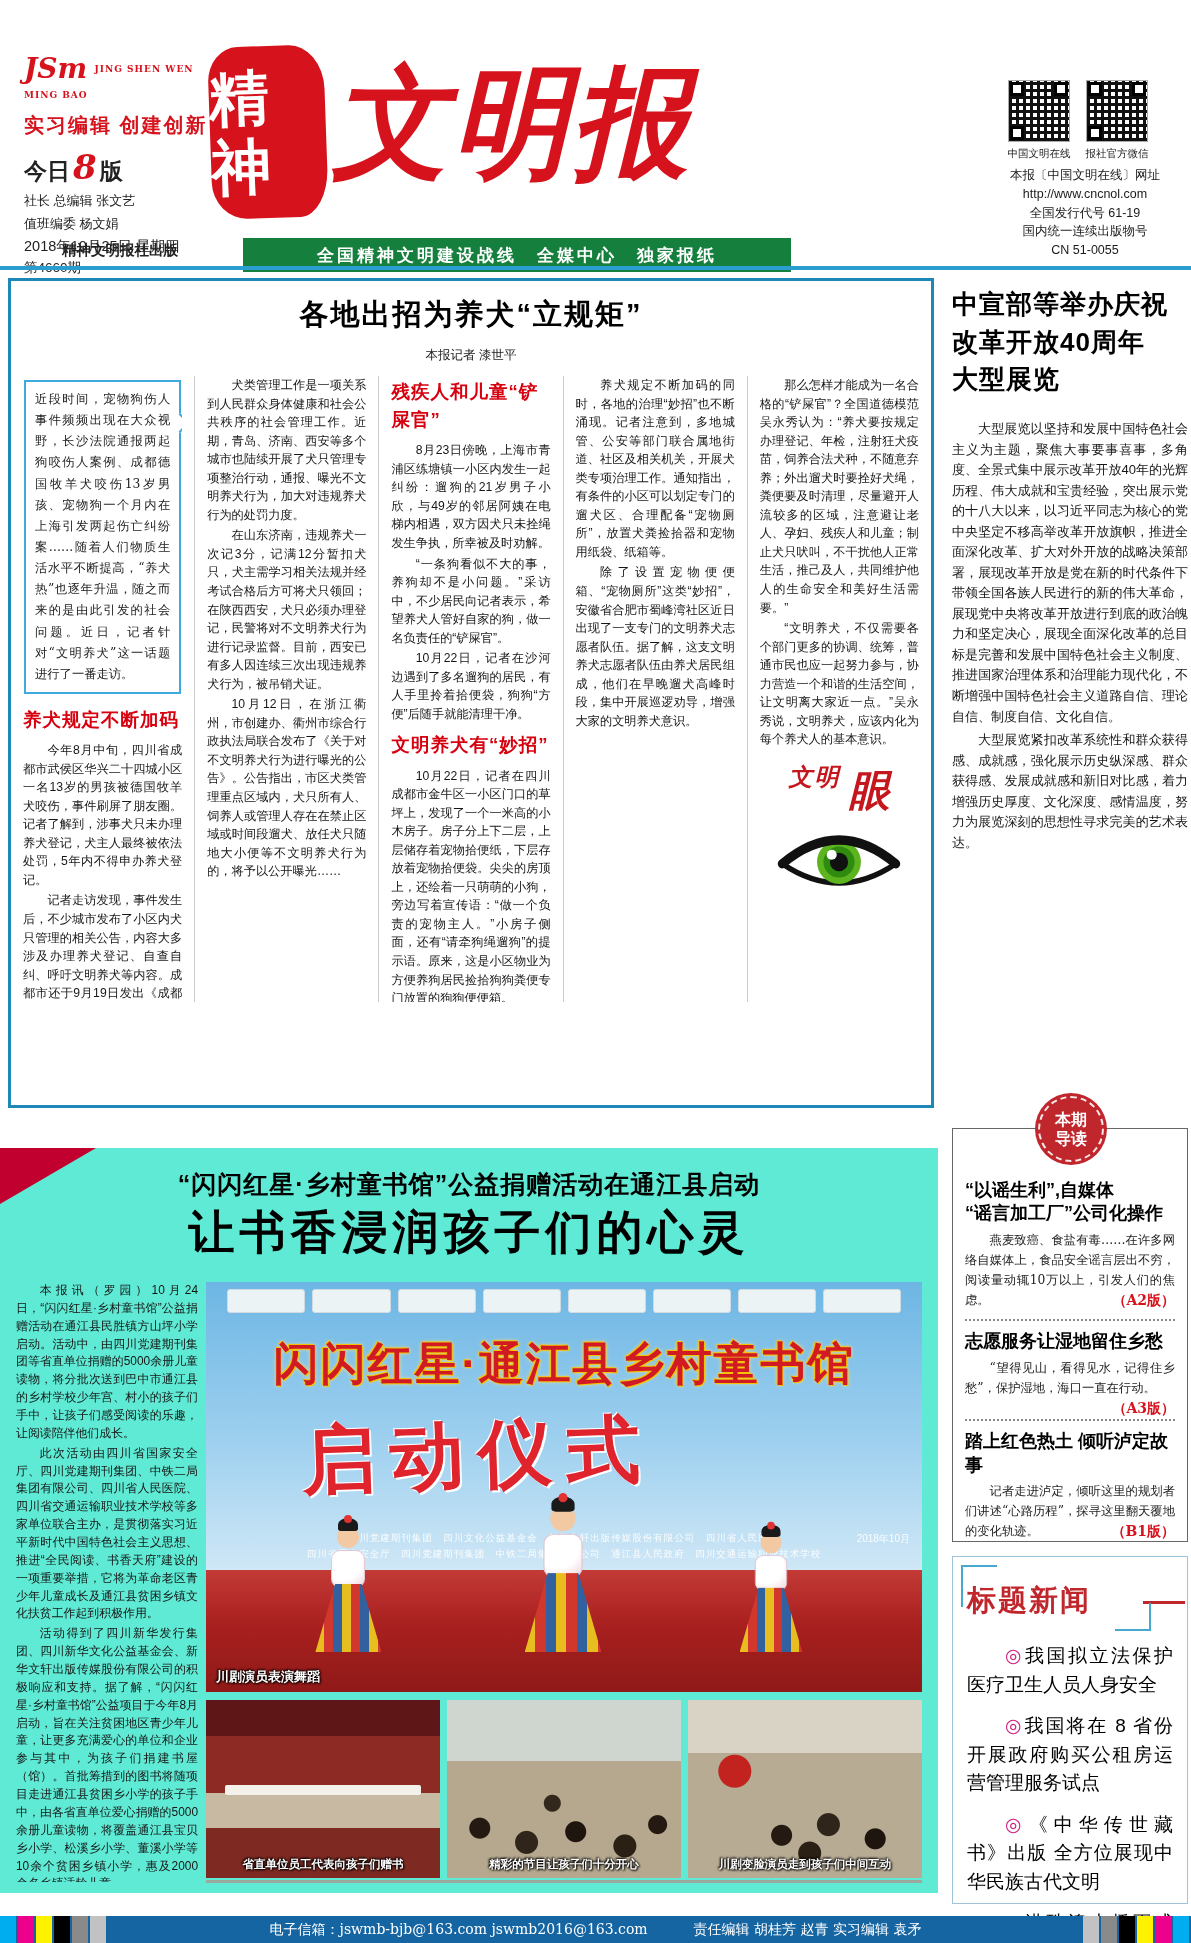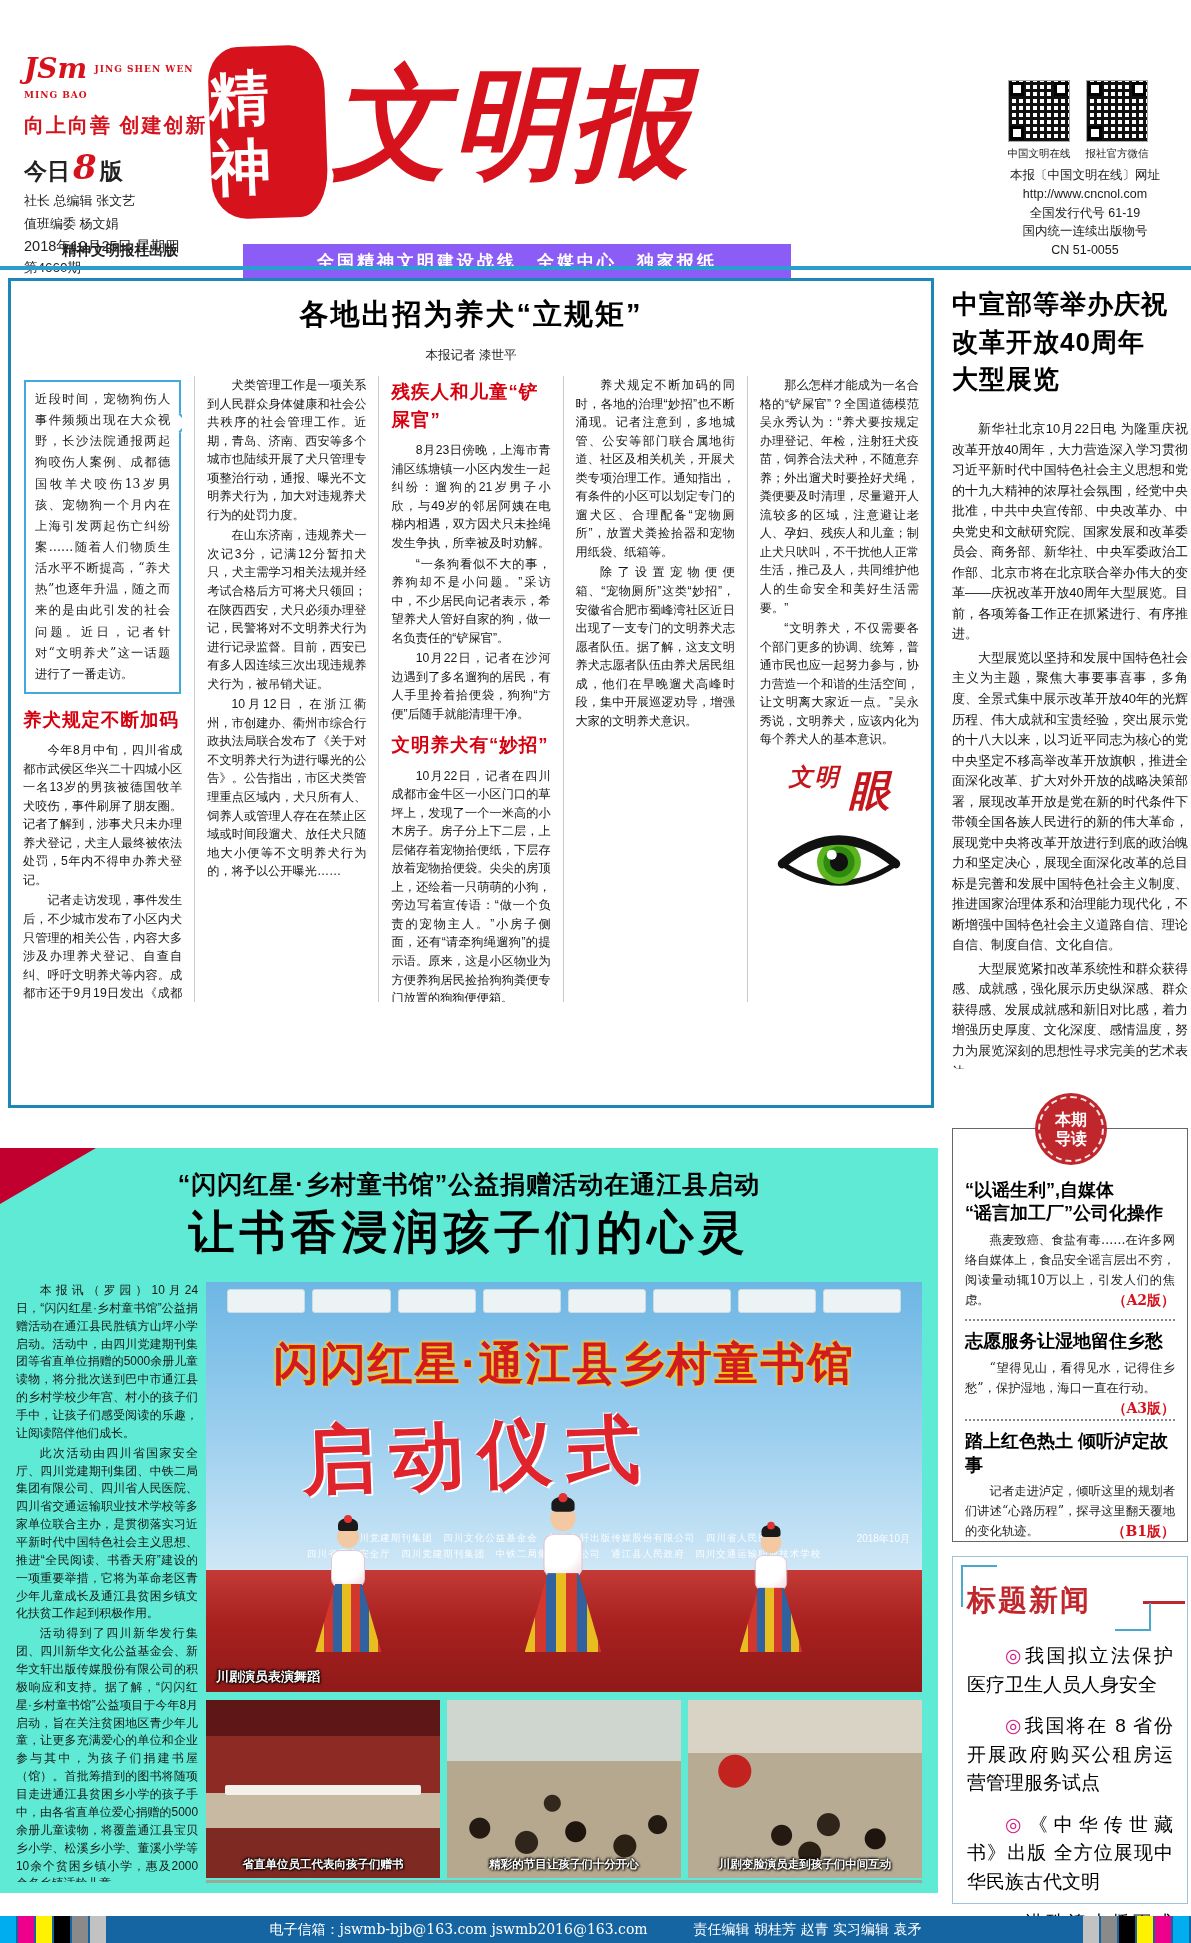--- a/index.html
+++ b/index.html
@@ -29,21 +29,21 @@
  background-image:repeating-linear-gradient(0deg,#111 0 3px,transparent 3px 7px),
  repeating-linear-gradient(90deg,#111 0 3px,transparent 3px 7px)}
 #qr1{left:1008px}#qr2{left:1086px}
 .finder{position:absolute;width:14px;height:14px;border:3px solid #000;background:#fff}
 .finder.tl{top:1px;left:1px}.finder.tr{top:1px;right:1px}.finder.bl{bottom:1px;left:1px}
 .qr-label{position:absolute;top:147px;width:80px;font-size:10.5px;text-align:center;color:#222}
 #qrl1{left:999px}#qrl2{left:1077px}
 #pub-info{position:absolute;left:980px;top:166px;width:210px;font-size:12.5px;line-height:1.5;
  text-align:center;color:#1a1a1a;white-space:pre-line}
 
-#banner{position:absolute;left:243px;top:244px;width:548px;height:34px;background:#8b5cf6;color:#fff;
+#banner{position:absolute;left:243px;top:238px;width:548px;height:34px;background:#15803d;color:#fff;
  display:flex;align-items:center;justify-content:center;font-size:17px;font-weight:bold;letter-spacing:3px}
 #top-rule{position:absolute;left:0;top:266px;width:1191px;height:4px;background:#2a9ecf}
 
 
 #main-box{position:absolute;left:8px;top:278px;width:926px;height:830px;border:3px solid #1d87b8;
  padding:8px 12px;background:#fff}
 #ma-kicker{text-align:center;font-size:29px;font-weight:bold;letter-spacing:2px;margin-top:6px;color:#000}
 #ma-headline{text-align:center;font-size:52px;font-weight:900;letter-spacing:3px;margin-top:4px;color:#000}
 #ma-byline{text-align:center;font-size:12.5px;margin-top:12px;color:#222}
 #ma-cols{display:flex;margin-top:12px;height:626px;overflow:hidden}
@@ -156,21 +156,21 @@
 #footer-text .sep{display:inline-block;width:46px}
 </style>
 </head>
 <body>
 
 <div id="mh-left">
   <div>
     <span class="logo-script">JSm</span>
     <span class="logo-caption">JING SHEN WEN MING BAO</span>
   </div>
-  <div class="slogan">向上向善 创建创新</div>
+  <div class="slogan">实习编辑 创建创新</div>
   <div class="edition">
     <span>今日</span><span class="num">8</span><span>版</span>
   </div>
   <div class="staffline">社长 总编辑 张文艺</div>
   <div class="staffline">值班编委 杨文娟</div>
   <div class="dateline">2018年10月25日 星期四</div>
   <div class="issueline">第4660期</div>
 </div>
 <div id="publisher">精神文明报社出版</div>
 
@@ -253,21 +253,20 @@
       </div>
     </div>
   </div>
 </div>
 
 <div id="sb-article">
   <div id="sb-title">中宣部等举办庆祝
 改革开放40周年
 大型展览</div>
   <div id="sb-body">
-      <p class="para">新华社北京10月22日电 为隆重庆祝改革开放40周年，大力营造深入学习贯彻习近平新时代中国特色社会主义思想和党的十九大精神的浓厚社会氛围，经党中央批准，中共中央宣传部、中央改革办、中央党史和文献研究院、国家发展和改革委员会、商务部、新华社、中央军委政治工作部、北京市将在北京联合举办伟大的变革——庆祝改革开放40周年大型展览。目前，各项筹备工作正在抓紧进行、有序推进。</p>
       <p class="para">大型展览以坚持和发展中国特色社会主义为主题，聚焦大事要事喜事，多角度、全景式集中展示改革开放40年的光辉历程、伟大成就和宝贵经验，突出展示党的十八大以来，以习近平同志为核心的党中央坚定不移高举改革开放旗帜，推进全面深化改革、扩大对外开放的战略决策部署，展现改革开放是党在新的时代条件下带领全国各族人民进行的新的伟大革命，展现党中央将改革开放进行到底的政治魄力和坚定决心，展现全面深化改革的总目标是完善和发展中国特色社会主义制度、推进国家治理体系和治理能力现代化，不断增强中国特色社会主义道路自信、理论自信、制度自信、文化自信。</p>
       <p class="para">大型展览紧扣改革系统性和群众获得感、成就感，强化展示历史纵深感、群众获得感、发展成就感和新旧对比感，着力增强历史厚度、文化深度、感情温度，努力为展览深刻的思想性寻求完美的艺术表达。</p>
     </div>
 </div>
 
 <div id="daodu">
   <div class="dd-title">“以谣生利”,自媒体
 “谣言加工厂”公司化操作</div>
   <div class="dd-sum"><span>燕麦致癌、食盐有毒……在许多网络自媒体上，食品安全谣言层出不穷，阅读量动辄10万以上，引发人们的焦虑。</span><span class="dd-ref">（A2版）</span></div>
   <div class="dd-div"></div>

